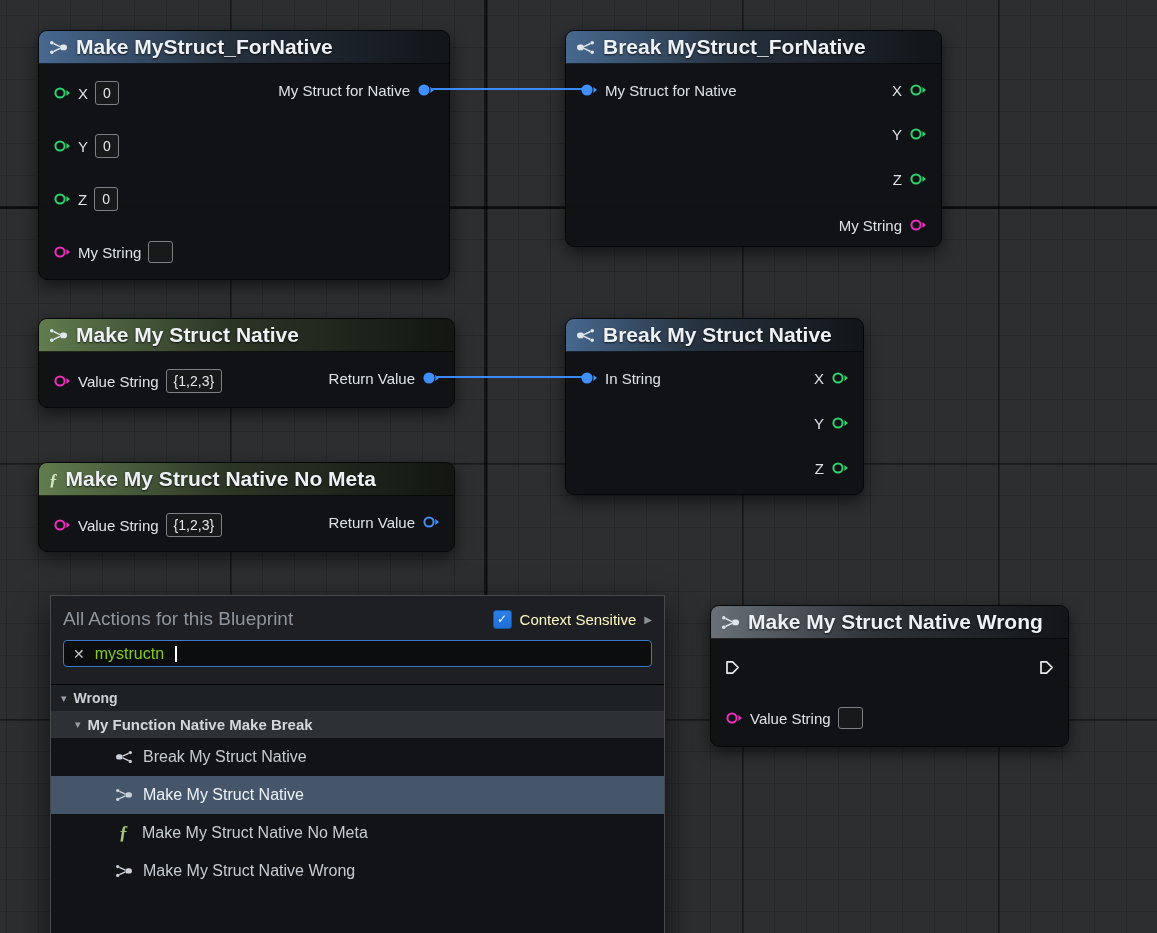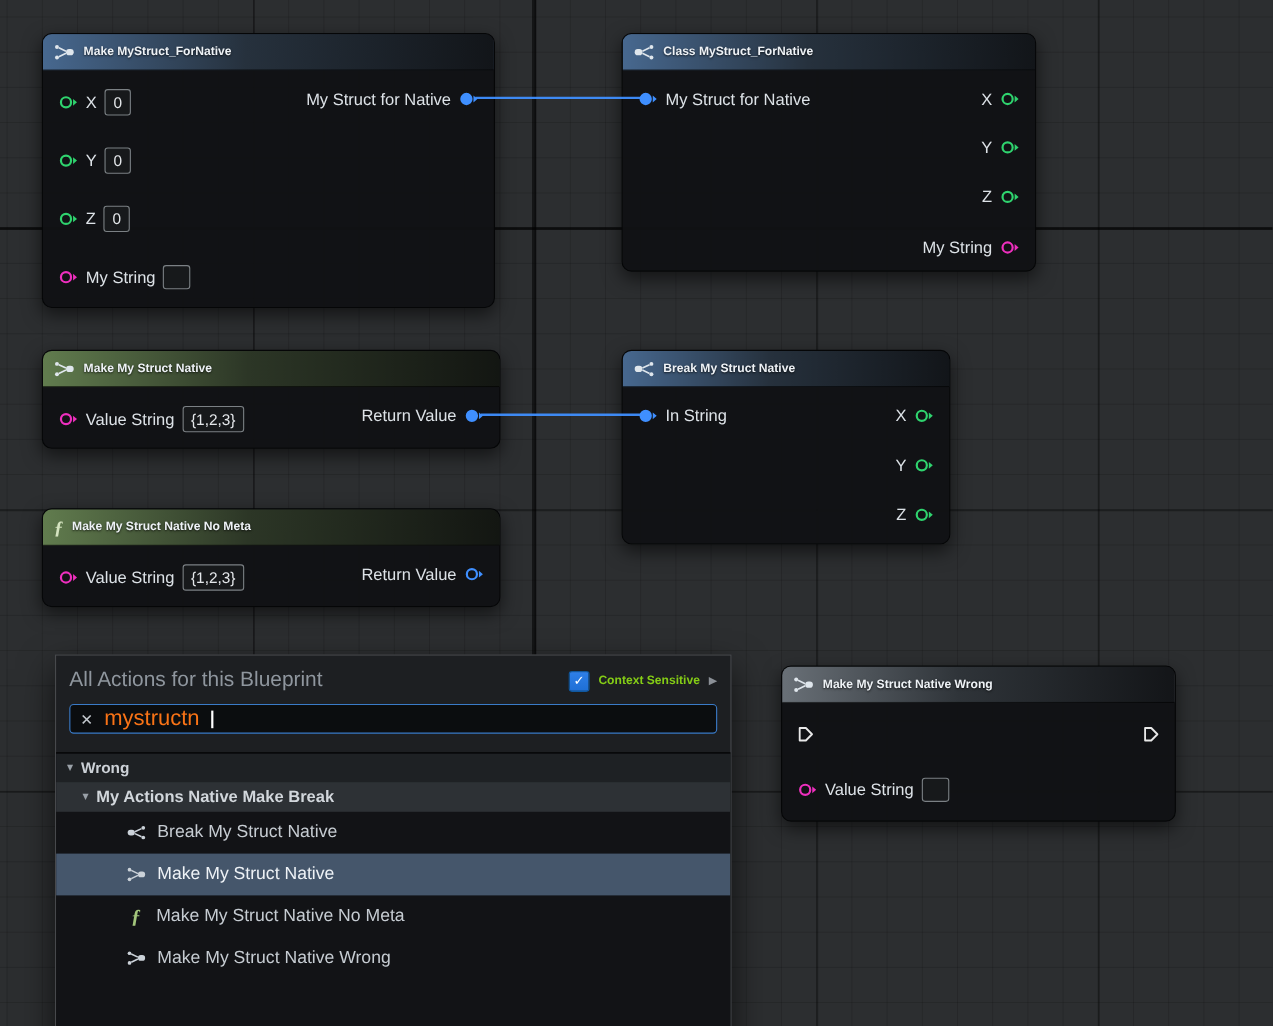--- a/index.html
+++ b/index.html
@@ -40,21 +40,21 @@
   }
   .node-header{
     height:32px;display:flex;align-items:center;gap:8px;
     padding:0 10px;border-radius:8px 8px 0 0;
     border-bottom:1px solid rgba(0,0,0,0.65);
   }
   .hdr-blue {background:linear-gradient(90deg, var(--header-blue,#47688f) 0%, #26313d 45%, #121519 100%);}
   .hdr-green{background:linear-gradient(90deg, var(--header-green,#617c4e) 0%, #2c3626 45%, #131612 100%);}
   .hdr-gray {background:linear-gradient(90deg, var(--header-gray,#697077) 0%, #2f3439 45%, #131518 100%);}
   .node-title{
-    font-weight:bold;font-size:11px;color:#eef2f6;white-space:nowrap;
+    font-weight:bold;font-size:21px;color:#eef2f6;white-space:nowrap;
     text-shadow:0 1px 2px rgba(0,0,0,0.75);
   }
   .hdr-icon{color:#dfe6ec;flex:0 0 auto;}
   .fn-icon-hdr{
     font-family:"Liberation Serif","DejaVu Serif",serif;
     font-style:italic;font-weight:bold;font-size:17px;color:#d5e4c0;line-height:1;
   }
 
   .pin-row{position:absolute;height:26px;display:flex;align-items:center;gap:7px;white-space:nowrap;}
   .pin-row.in{left:14px;}
@@ -87,29 +87,29 @@
   }
   .cm-header{display:flex;align-items:center;justify-content:space-between;padding:12px 12px 6px;}
   .cm-title{font-size:19px;color:#8f969e;}
   .cm-cs{display:flex;align-items:center;gap:8px;}
   .checkbox{
     width:17px;height:17px;border-radius:3px;
     background:linear-gradient(var(--checkbox-blue,#2e7fe8),#1e6fd6);
     border:1px solid #10589f;color:#fff;font-size:12px;font-weight:bold;
     display:flex;align-items:center;justify-content:center;
   }
-  .cm-cs-label{font-size:11px;font-weight:bold;color:#84cc16;}
+  .cm-cs-label{font-size:15px;font-weight:normal;color:#fef9c3;}
   .cm-arrow{color:#8b9097;font-size:10px;}
   .cm-search{
     margin:4px 12px 0;height:27px;box-sizing:border-box;
     background:#0b0d0f;border:1px solid #3a7bc8;border-radius:4px;
     display:flex;align-items:center;gap:10px;padding:0 9px;
   }
   .cm-clear{color:#c3c8cd;font-size:14px;font-weight:bold;line-height:1;}
-  .cm-search-text{font-size:20px;color:#f97316;}
+  .cm-search-text{font-size:16px;color:#84cc16;}
   .caret{display:inline-block;width:1.5px;height:16px;background:#fff;margin-left:1px;vertical-align:-3px;}
   .cm-tree{
     position:absolute;top:88px;left:0;right:0;bottom:0;
     background:#121316;border-top:1px solid #000;overflow:hidden;
   }
   .row-cat{height:26px;display:flex;align-items:center;gap:7px;padding-left:10px;
     background:#1e2124;font-weight:bold;font-size:14px;color:#ccd1d7;}
   .row-group{height:27px;display:flex;align-items:center;gap:7px;padding-left:24px;
     background:#2d3135;font-weight:bold;font-size:15px;color:#d2d7dc;}
   .row-item{height:38px;display:flex;align-items:center;gap:10px;padding-left:64px;
@@ -195,21 +195,21 @@
   </div>
 
   <div class="node" style="left:565px;top:30px;width:375px;height:215px;">
     <div class="node-header hdr-blue">
       <svg class="hdr-icon" width="19" height="15" viewBox="0 0 19 15">
           <rect x="1" y="4.6" width="7" height="5.6" rx="2.8" fill="currentColor"></rect>
           <path d="M8 6.6 L14.5 3.5 M8 8.4 L14.5 11.5" stroke="currentColor" stroke-width="1.5" fill="none"></path>
           <circle cx="16.2" cy="2.8" r="1.8" fill="currentColor"></circle>
           <circle cx="16.2" cy="12.2" r="1.8" fill="currentColor"></circle>
         </svg>
-      <span class="node-title">Class MyStruct_ForNative</span>
+      <span class="node-title">Break MyStruct_ForNative</span>
     </div>
     <div class="pin-row in" style="top:46px;">
       <span class="pin pin-struct connected">
           <svg width="18" height="14" viewBox="0 0 18 14">
             <circle cx="7" cy="7" r="4.6" stroke="currentColor" stroke-width="2" fill="none"></circle>
             <path d="M13.4 3.9 L17 7 L13.4 10.1 Z" fill="currentColor"></path>
           </svg>
         </span>
       <span class="pin-label">My Struct for Native</span>
     </div>
@@ -408,21 +408,21 @@
       <span class="cm-search-text">mystructn</span>
         <span class="caret"></span>
     </div>
     <div class="cm-tree">
       <div class="row-cat">
         <span class="tri">▾</span>
         <span>Wrong</span>
       </div>
       <div class="row-group">
         <span class="tri">▾</span>
-        <span>My Actions Native Make Break</span>
+        <span>My Function Native Make Break</span>
       </div>
       <div class="row-item">
         <svg class="li-icon" width="18" height="14" viewBox="0 0 19 15">
             <rect x="1" y="4.6" width="7" height="5.6" rx="2.8" fill="currentColor"></rect>
             <path d="M8 6.6 L14.5 3.5 M8 8.4 L14.5 11.5" stroke="currentColor" stroke-width="1.5" fill="none"></path>
             <circle cx="16.2" cy="2.8" r="1.8" fill="currentColor"></circle>
             <circle cx="16.2" cy="12.2" r="1.8" fill="currentColor"></circle>
           </svg>
         <span>Break My Struct Native</span>
       </div>

